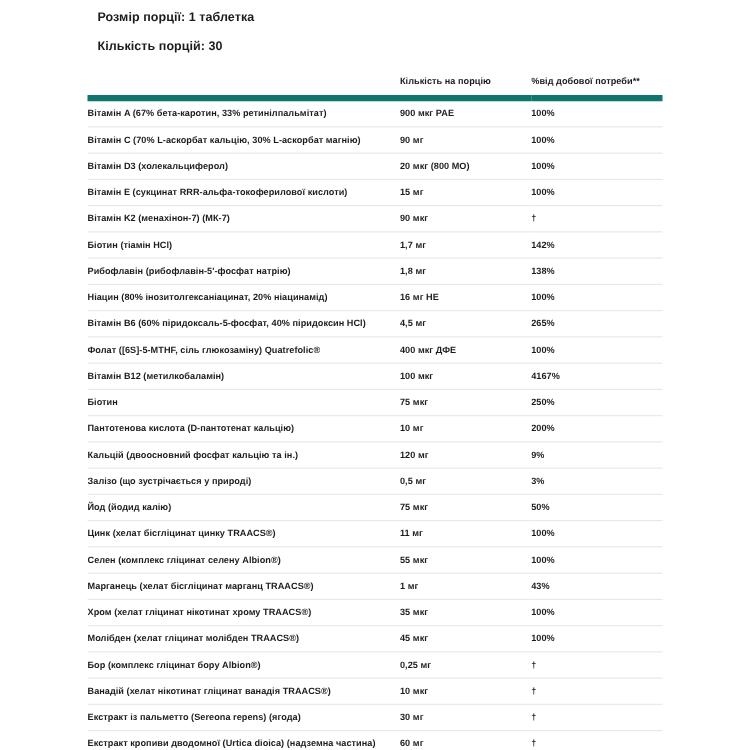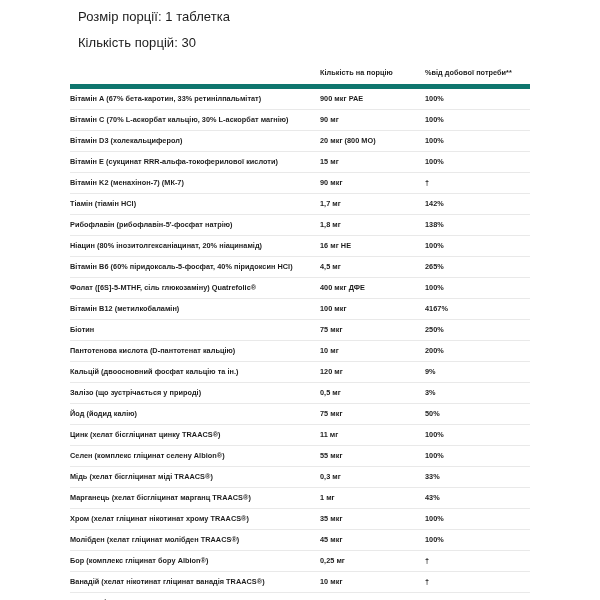--- a/index.html
+++ b/index.html
@@ -20,22 +20,22 @@
     width: 600px;
     height: 600px;
     box-sizing: border-box;
     padding: 0;
     position: relative;
   }
   .serving-block {
     padding: 9px 0 0 78px;
   }
   .serving-line {
-    font-size: 13px;
-    font-weight: normal;
+    font-size: 10px;
+    font-weight: bold;
     line-height: 1.25;
     color: #1c1c1c;
     letter-spacing: 0.05px;
     margin-bottom: 10px;
   }
   table.facts {
     width: 460px;
     margin-left: 70px;
     border-collapse: collapse;
     table-layout: fixed;
@@ -113,21 +113,21 @@
           <td class="nm">Вітамін E (сукцинат RRR-альфа-токоферилової кислоти)</td>
           <td>15 мг</td>
           <td>100%</td>
         </tr>
         <tr>
           <td class="nm">Вітамін K2 (менахінон-7) (МК-7)</td>
           <td>90 мкг</td>
           <td>†</td>
         </tr>
         <tr>
-          <td class="nm">Тіамін (тіамін HCl)</td>
+          <td class="nm">Біотин (тіамін HCl)</td>
           <td>1,7 мг</td>
           <td>142%</td>
         </tr>
         <tr>
           <td class="nm">Рибофлавін (рибофлавін-5'-фосфат натрію)</td>
           <td>1,8 мг</td>
           <td>138%</td>
         </tr>
         <tr>
           <td class="nm">Ніацин (80% інозитолгексаніацинат, 20% ніацинамід)</td>
@@ -178,25 +178,20 @@
           <td class="nm">Цинк (хелат бісгліцинат цинку TRAACS®)</td>
           <td>11 мг</td>
           <td>100%</td>
         </tr>
         <tr>
           <td class="nm">Селен (комплекс гліцинат селену Albion®)</td>
           <td>55 мкг</td>
           <td>100%</td>
         </tr>
         <tr>
-          <td class="nm">Мідь (хелат бісгліцинат міді TRAACS®)</td>
-          <td>0,3 мг</td>
-          <td>33%</td>
-        </tr>
-        <tr>
           <td class="nm">Марганець (хелат бісгліцинат марганц TRAACS®)</td>
           <td>1 мг</td>
           <td>43%</td>
         </tr>
         <tr>
           <td class="nm">Хром (хелат гліцинат нікотинат хрому TRAACS®)</td>
           <td>35 мкг</td>
           <td>100%</td>
         </tr>
         <tr>

